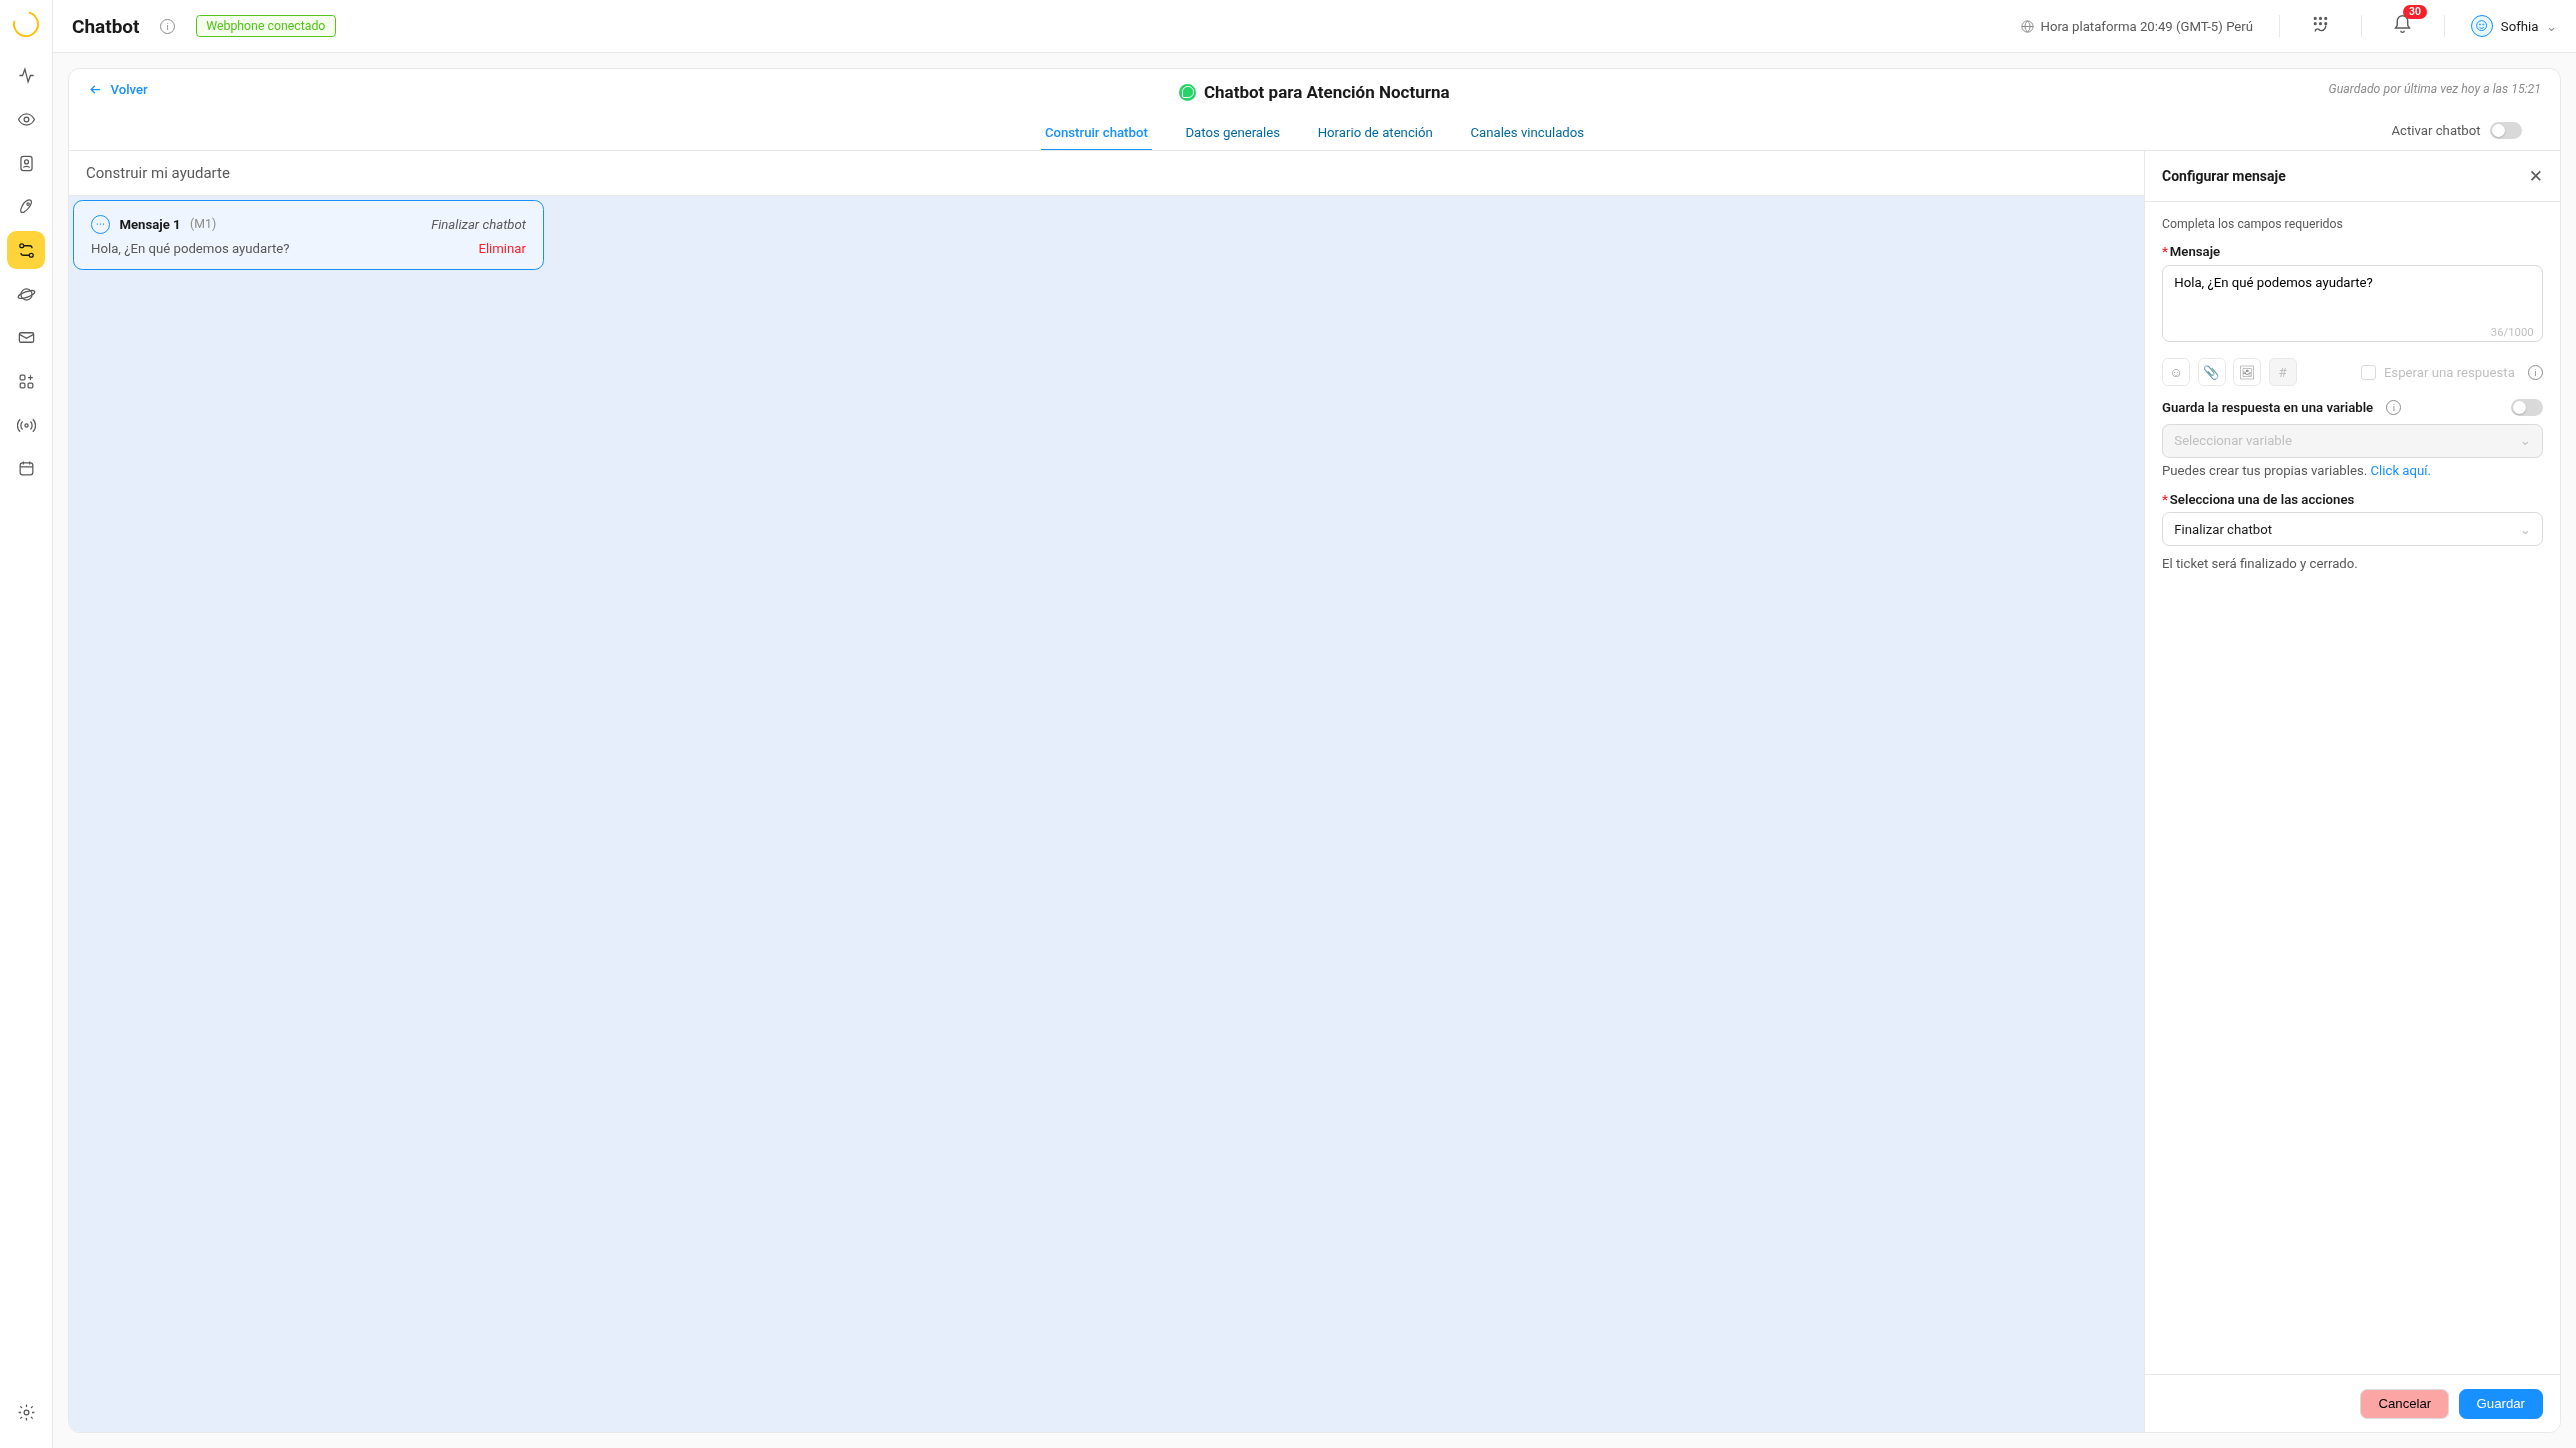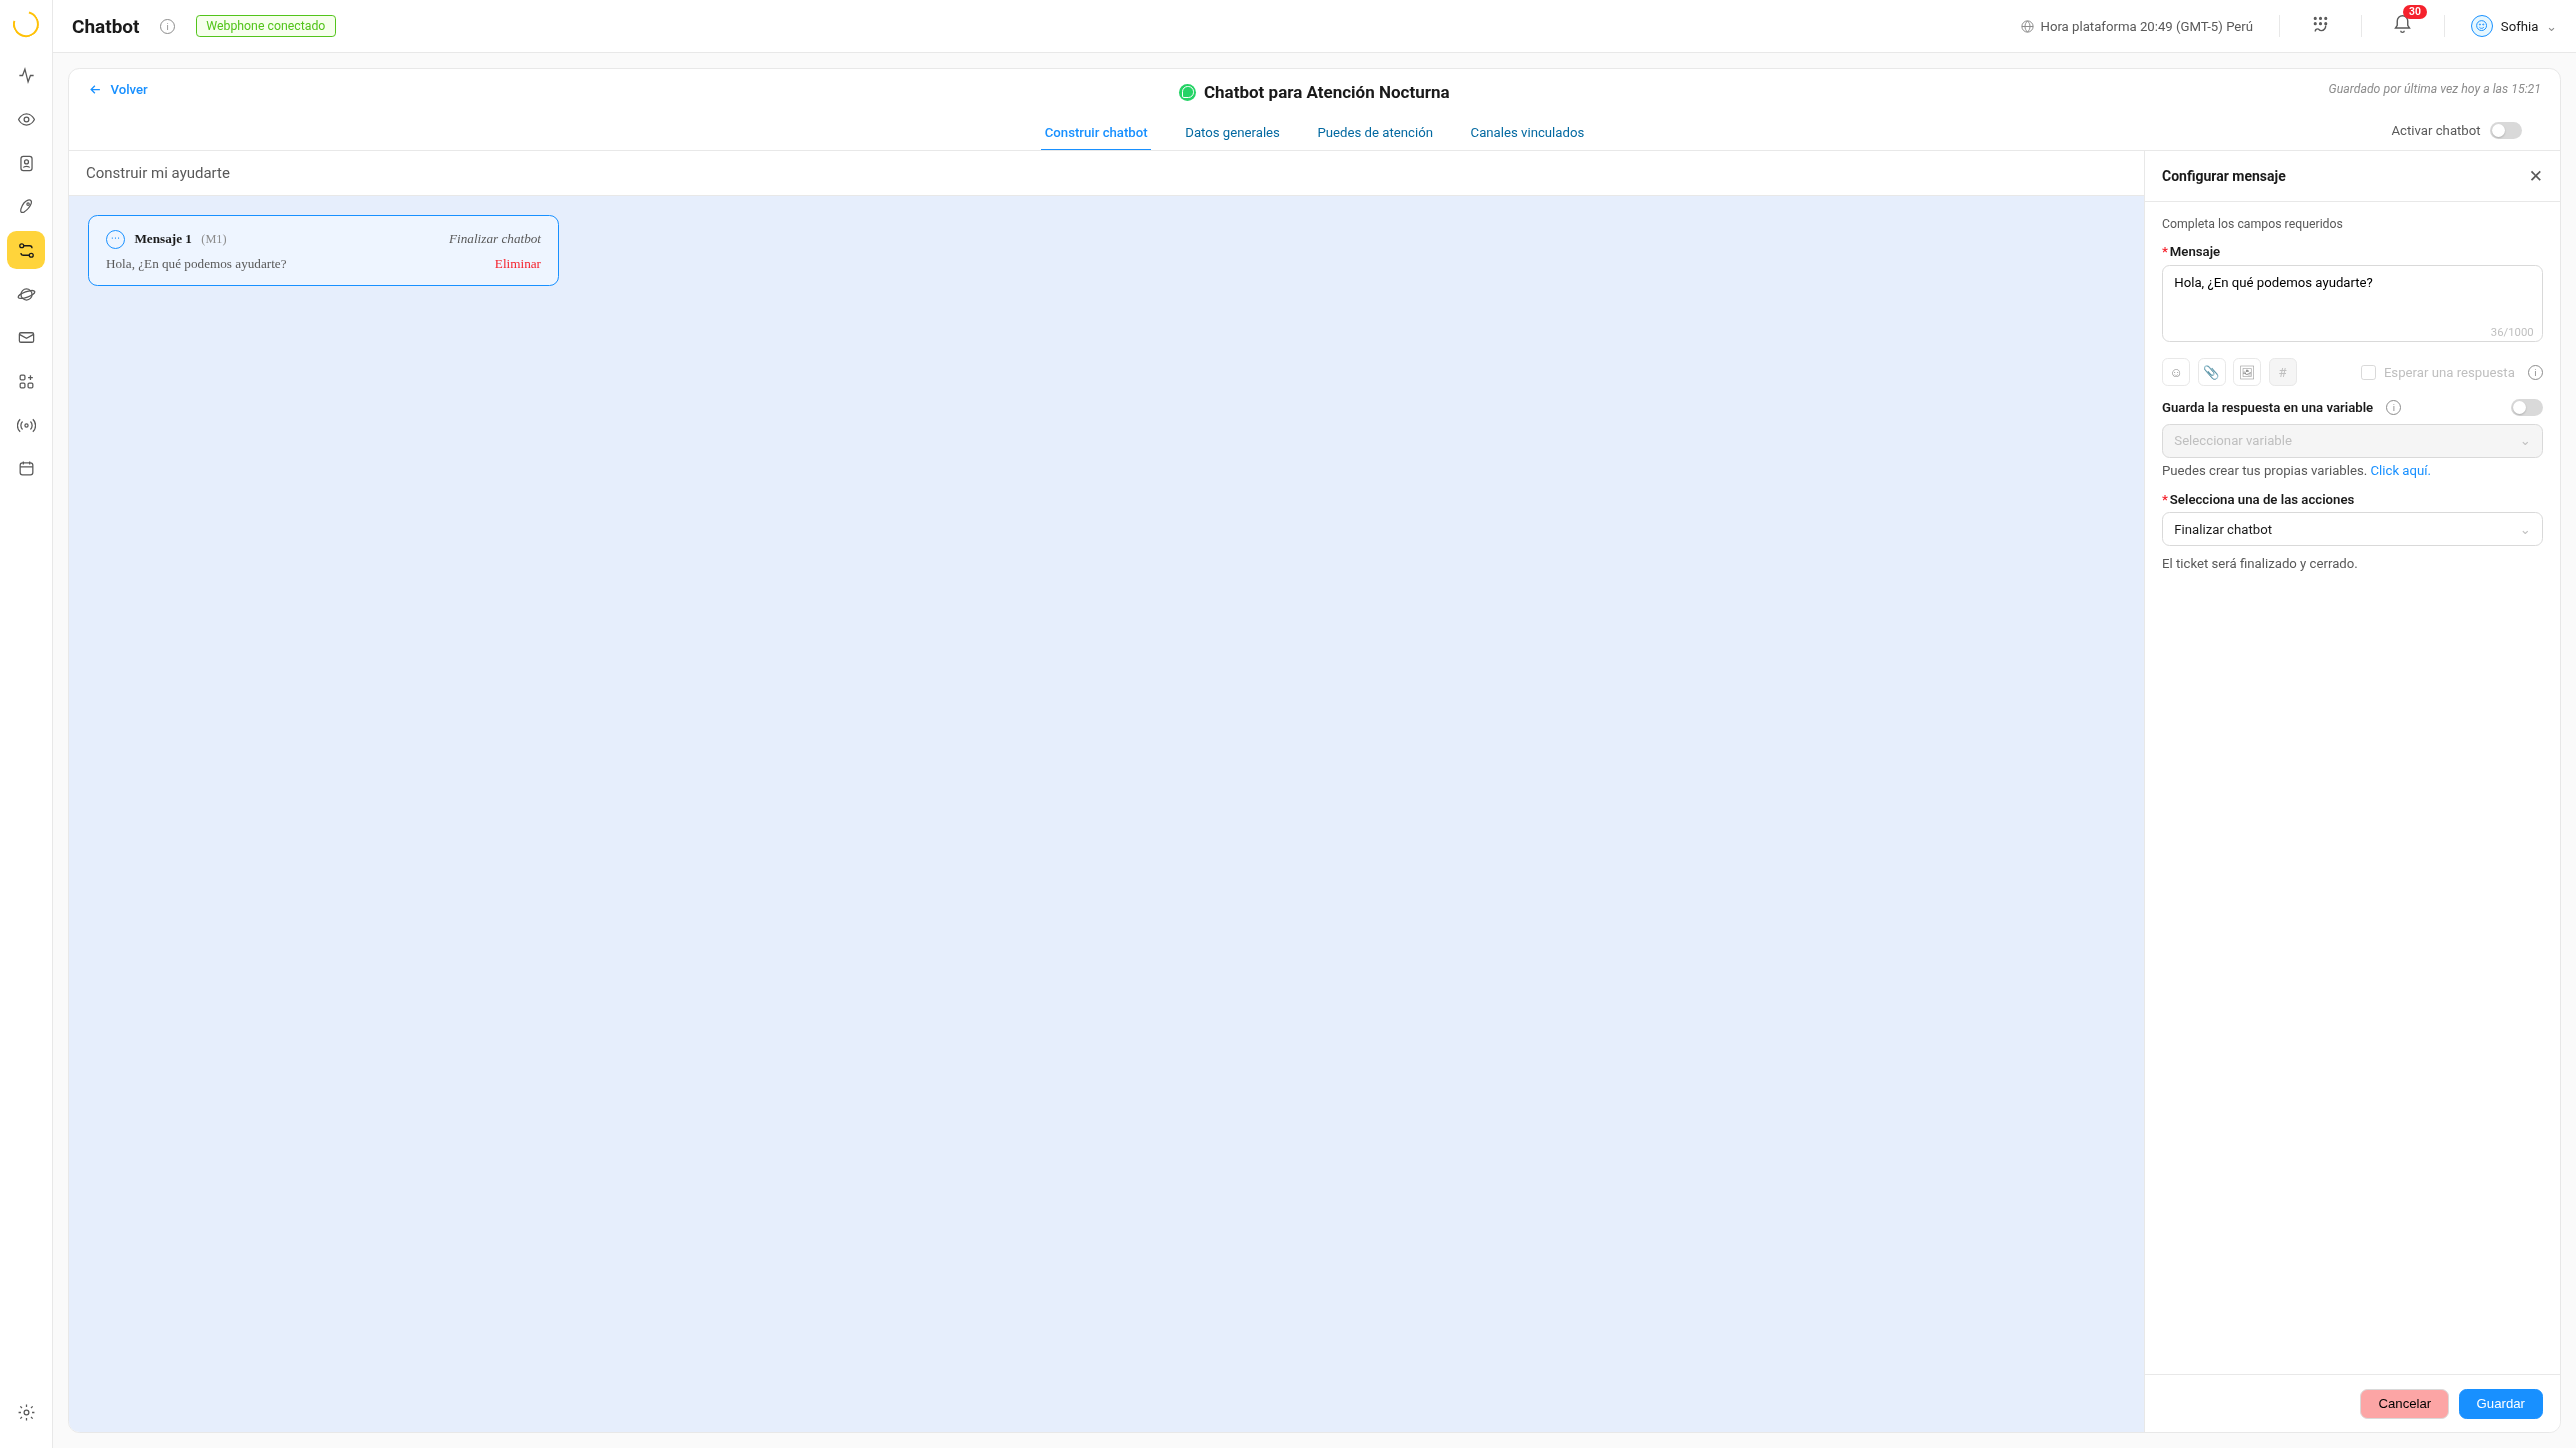--- a/index.html
+++ b/index.html
@@ -51,21 +51,21 @@
 .tab { padding: 9.4px 3.8px; color: #0369a1; cursor: pointer; border-bottom: 1.9px solid transparent; }
 .tab.active { color: #1890ff; border-bottom-color: #1890ff; font-weight:500;}
 .activate-row { position: absolute; right: 19px; top: 7px; display: flex; align-items: center; gap: 9.4px; color:#595959;}
 .toggle { width: 32px; height: 17px; background: #d9d9d9; border-radius: 9.4px; position: relative; cursor: pointer; }
 .toggle::after { content:""; position:absolute; width:13.2px; height:13.2px; background:#fff; border-radius:50%; top:1.9px; left:1.9px; box-shadow:0 0.9px 1.9px rgba(0,0,0,0.2);}
 
 
 .builder-wrap { flex: 1; display: flex; overflow: hidden; }
 .builder { flex: 1; background: #e6eefc; display: flex; flex-direction: column; border-right: 0.9px solid #e8e8e8;}
 .builder-head { background: #fff; padding: 13.2px 17px; font-size: 15px; color:#595959; border-bottom:0.9px solid #e8e8e8;}
-.builder-canvas { padding: 19px; font-family: Liberation Serif, serif; }
+.builder-canvas { padding: 4px; }
 .msg-card { width: 471px; background: #eef5ff; border: 1.4px solid #1890ff; border-radius: 9.4px; padding: 13.2px 17px; }
 .msg-head { display: flex; align-items: center; gap: 9.4px; }
 .msg-icon { width: 19px; height: 19px; border: 1.7px solid #1890ff; border-radius: 50%; display:flex; align-items:center; justify-content:center;}
 .msg-icon::after{content:"⋯"; color:#1890ff; font-size:9.4px; line-height:1;}
 .msg-name { font-weight: 700; }
 .msg-code { color: #8c8c8c; font-weight: 400; font-size: 12.3px;}
 .msg-action-right { margin-left: auto; font-style: italic; color: #595959; }
 .msg-body { display:flex; align-items:center; justify-content:space-between; margin-top:7.5px;}
 .msg-text { color: #595959; }
 .msg-delete { color: #f5222d; cursor: pointer; }
@@ -239,21 +239,21 @@
             <span class="chatbot-title">
               <span class="wa-icon"></span>
               <span>Chatbot para Atención Nocturna</span>
             </span>
           </div>
           <div class="saved-text">Guardado por última vez hoy a las 15:21</div>
 
           <div class="tabs-row">
             <div class="tab active">Construir  chatbot</div>
             <div class="tab">Datos generales</div>
-            <div class="tab">Puedes de atención</div>
+            <div class="tab">Horario de atención</div>
             <div class="tab">Canales vinculados</div>
             <div class="activate-row">
               <span>Activar chatbot</span>
               <div class="toggle"></div>
             </div>
           </div>
         </div>
 
         <div class="builder-wrap">
           <div class="builder">

